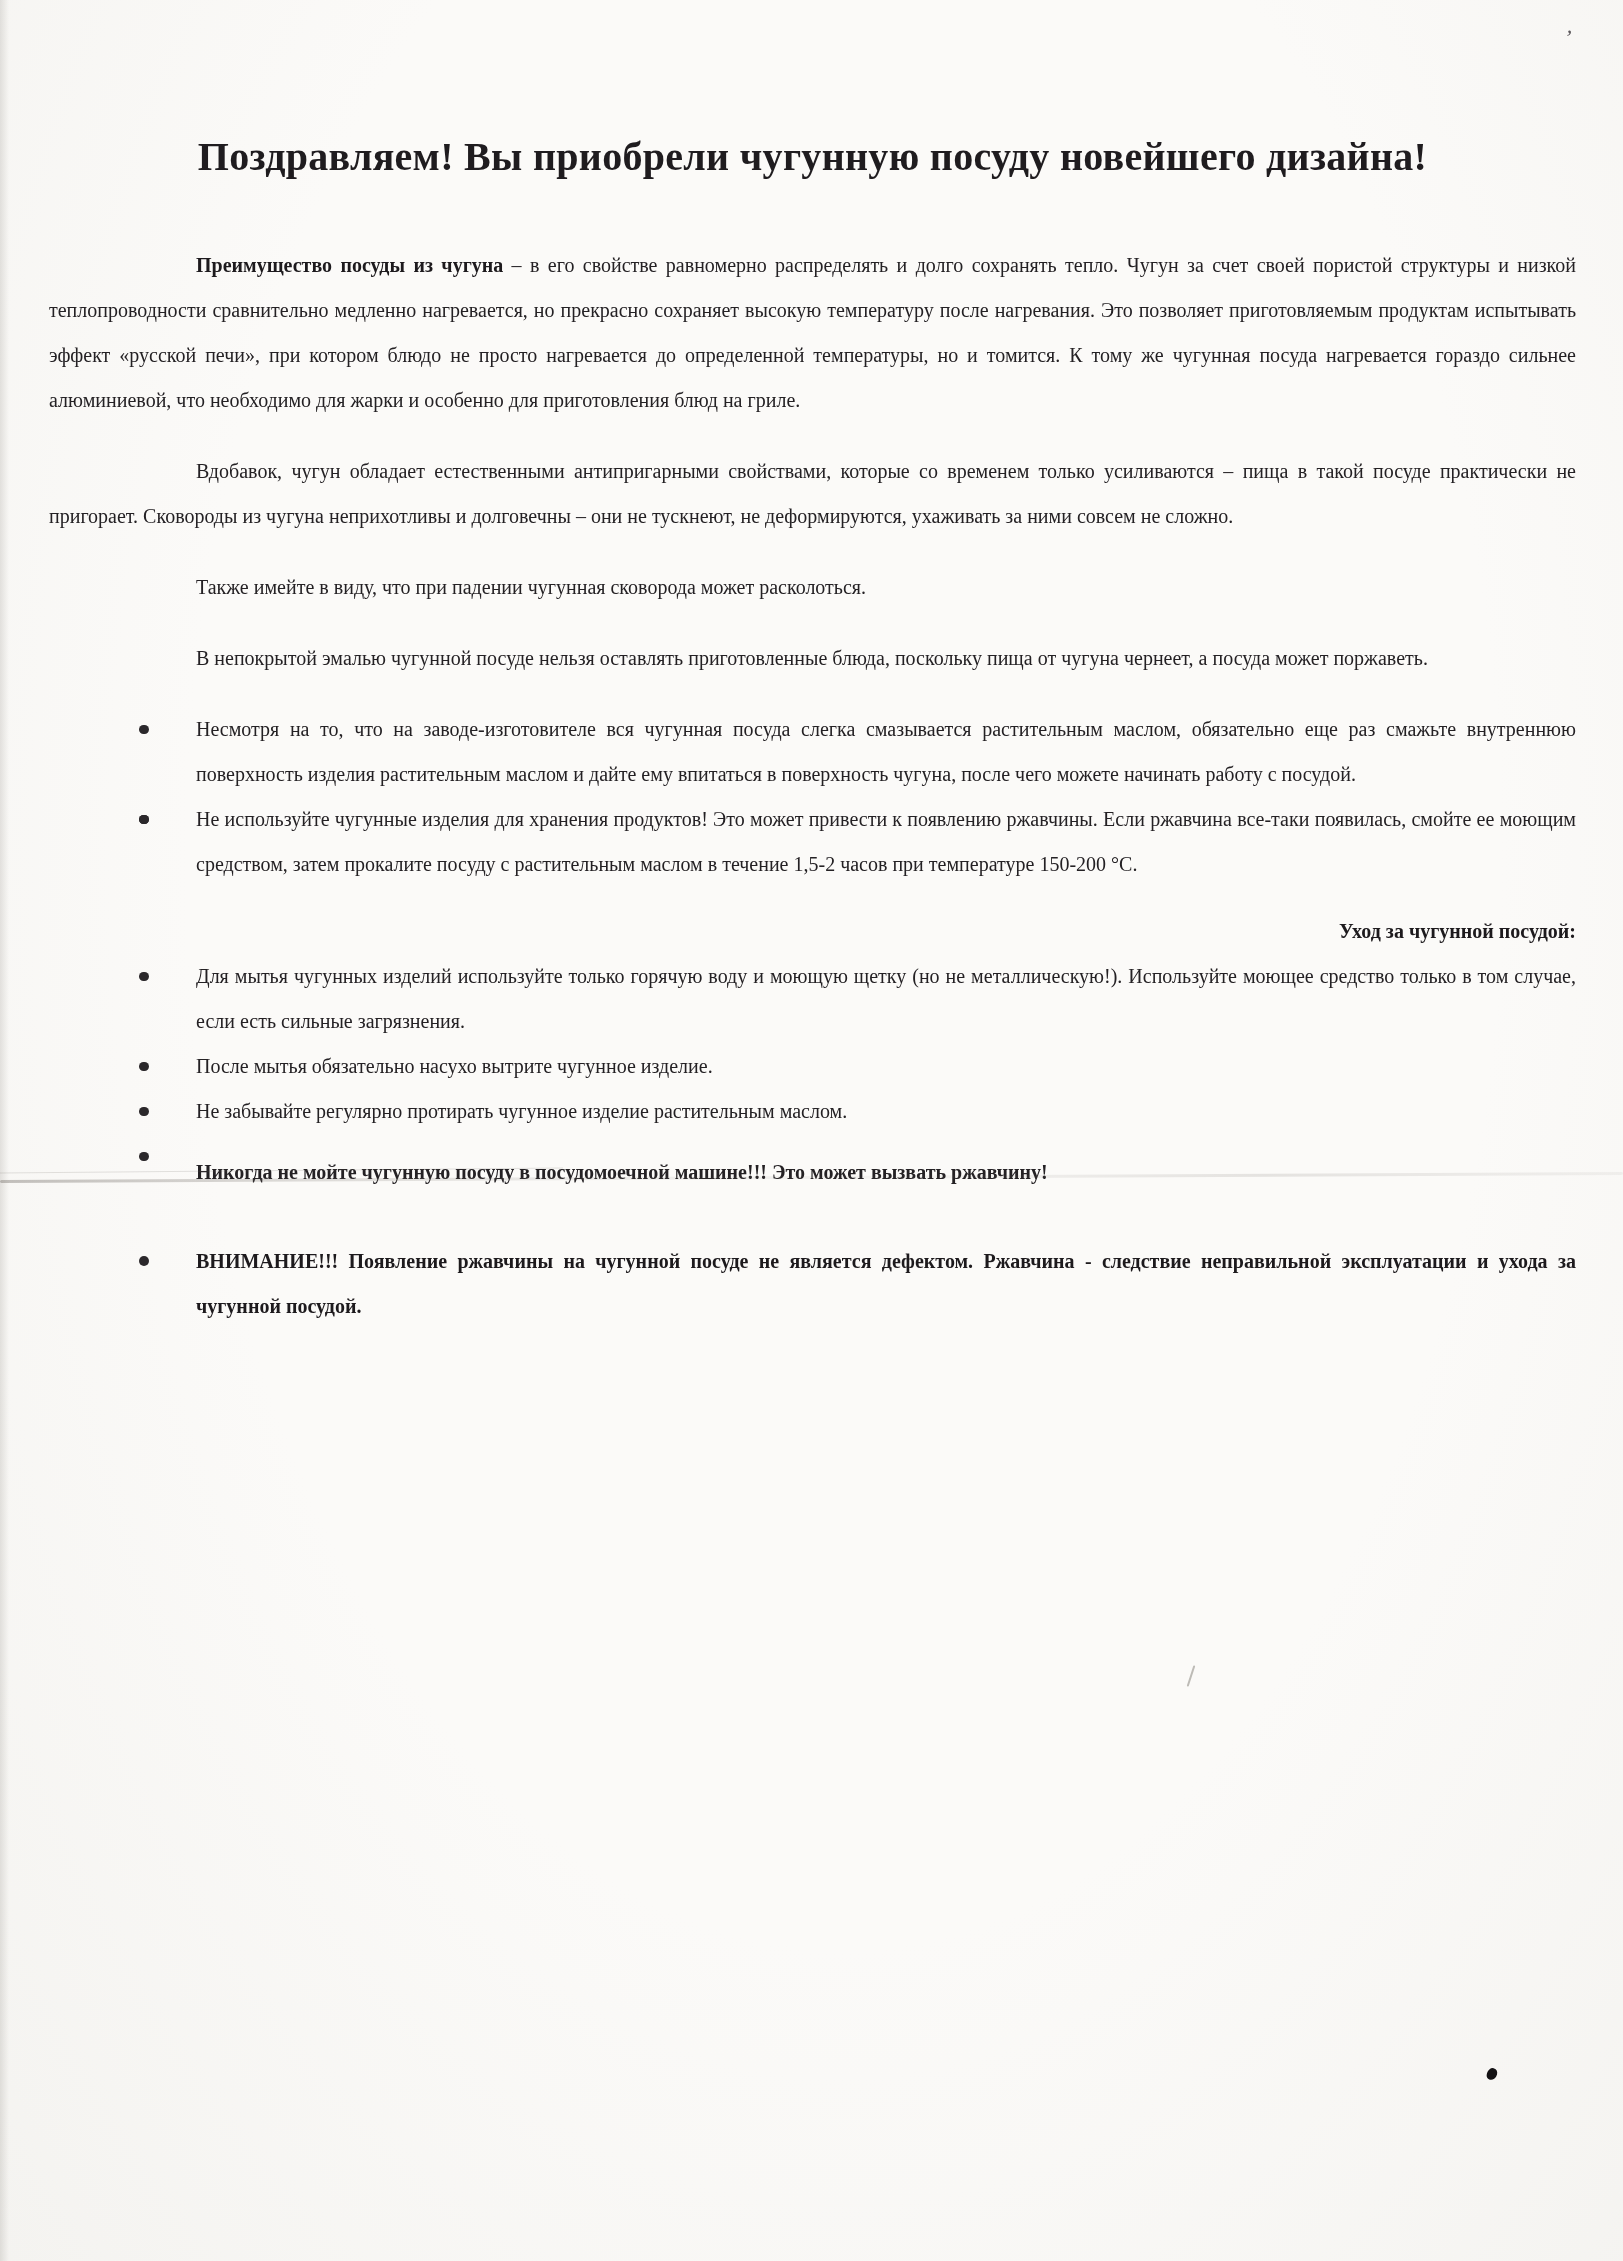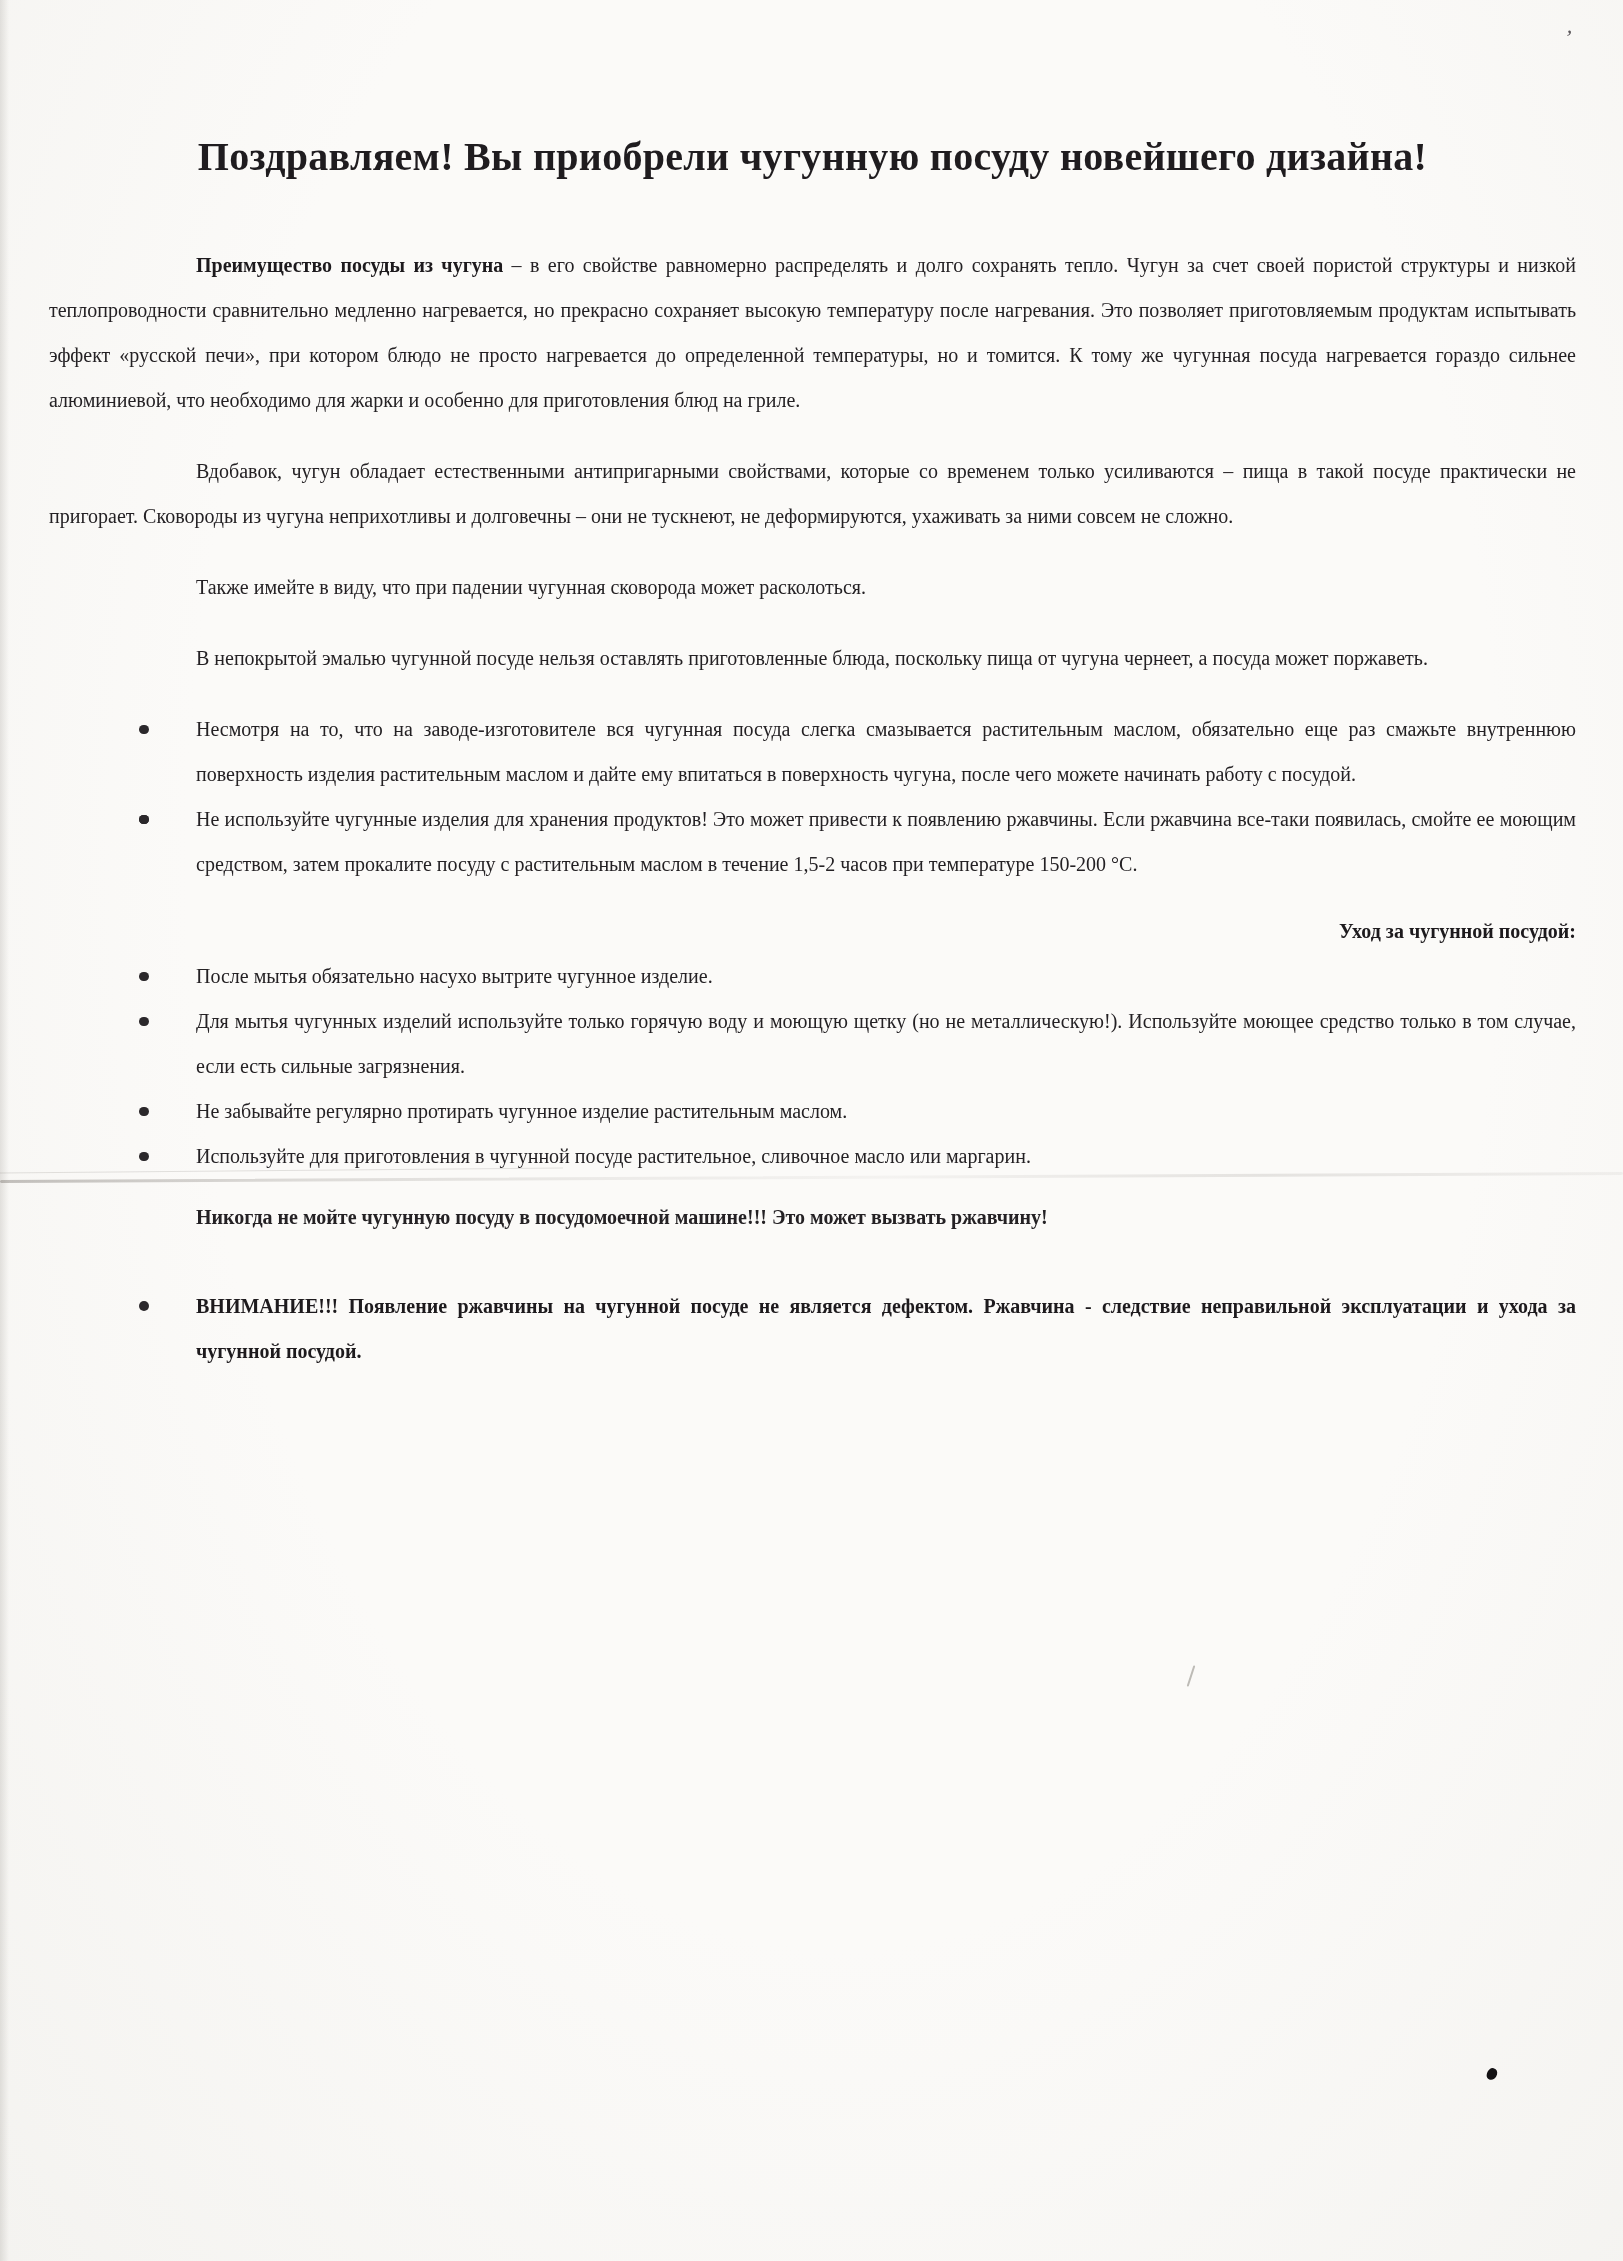--- a/index.html
+++ b/index.html
@@ -92,24 +92,24 @@
 
     <ul class="doc-list first">
       <li><span class="bullet"></span><span>Несмотря на то, что на заводе-изготовителе вся чугунная посуда слегка смазывается растительным маслом, обязательно еще раз смажьте внутреннюю поверхность изделия растительным маслом и дайте ему впитаться в поверхность чугуна, после чего можете начинать работу с посудой.</span></li>
       <li><span class="bullet"></span></li>
       <li><span class="bullet"></span><span>Не используйте чугунные изделия для хранения продуктов! Это может привести к появлению ржавчины. Если ржавчина все-таки появилась, смойте ее моющим средством, затем прокалите посуду с растительным маслом в течение 1,5-2 часов при температуре 150-200 °С.</span></li>
     </ul>
 
     <p class="section-heading care-heading">Уход за чугунной посудой:</p>
 
     <ul class="doc-list">
+      <li><span class="bullet"></span><span>Для мытья чугунных изделий используйте только горячую воду и моющую щетку (но не металлическую!). Используйте моющее средство только в том случае, если есть сильные загрязнения.</span></li>
       <li><span class="bullet"></span><span>После мытья обязательно насухо вытрите чугунное изделие.</span></li>
-      <li><span class="bullet"></span><span>Для мытья чугунных изделий используйте только горячую воду и моющую щетку (но не металлическую!). Используйте моющее средство только в том случае, если есть сильные загрязнения.</span></li>
       <li><span class="bullet"></span><span>Не забывайте регулярно протирать чугунное изделие растительным маслом.</span></li>
-      <li><span class="bullet"></span><span>Используйте для приготовления в чугунной посуде растительное, сливочное масло или маргарин.</span></li>
+      <li><span class="bullet"></span></li>
     </ul>
 
     <p class="dish-note">Никогда не мойте чугунную посуду в посудомоечной машине!!! Это может вызвать ржавчину!</p>
 
     <ul class="doc-list warn-list">
       <li><span class="bullet"></span><span>ВНИМАНИЕ!!! Появление ржавчины на чугунной посуде не является дефектом. Ржавчина - следствие неправильной эксплуатации и ухода за чугунной посудой.</span></li>
     </ul>
 
   </div>
 

